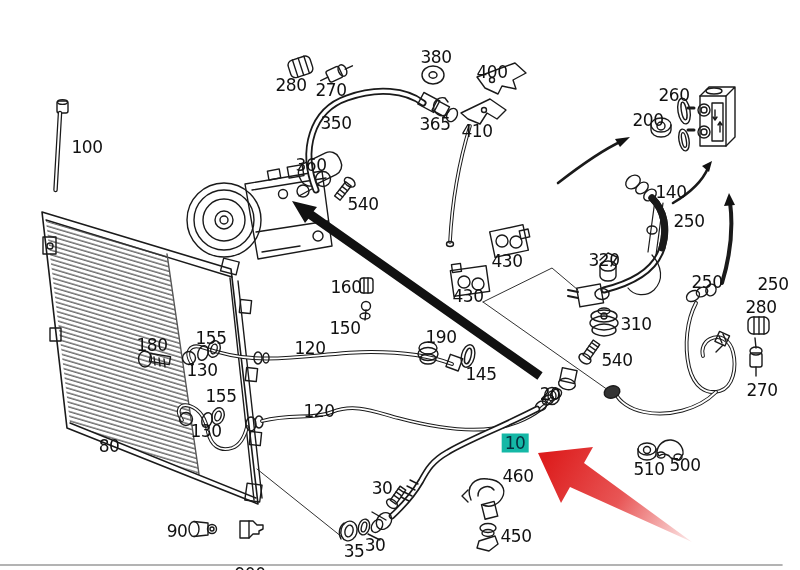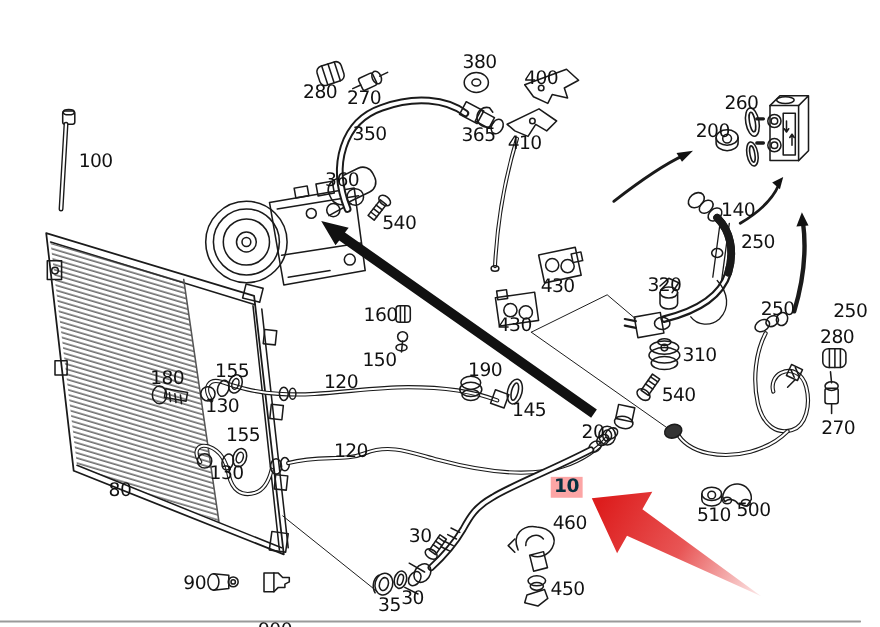--- a/index.html
+++ b/index.html
@@ -2,21 +2,21 @@
 <html><head>
 <meta charset="utf-8">
 <style>
   html,body{margin:0;padding:0;background:#fff;}
   #stage{position:relative;width:800px;height:570px;background:#fff;overflow:hidden;
          font-family:"DejaVu Sans","Liberation Sans",sans-serif;}
   #art{position:absolute;left:0;top:0;}
   #labels{position:absolute;left:0;top:0;width:800px;height:570px;pointer-events:none;}
   .lbl{position:absolute;transform:translate(-50%,-50%);font-size:17px;letter-spacing:-0.5px;
        color:#111;white-space:nowrap;line-height:1;pointer-events:auto;padding:1px 3px;}
-  .lbl.hl{background:#fca5a5;color:#06303f;font-weight:bold;}
+  .lbl.hl{background:#14b8a6;color:#06303f;}
 </style>
 </head>
 <body>
 
 <div id="stage">
 <svg id="art" width="800" height="570" viewBox="0 0 800 570" stroke="#1a1a1a" fill="none" stroke-width="1.4" stroke-linecap="round" stroke-linejoin="round">
   <defs>
     <pattern id="fins" width="7" height="4.4" patternUnits="userSpaceOnUse" patternTransform="rotate(16.5)">
       <line x1="0" y1="1" x2="7" y2="1" stroke="#3c3c3c" stroke-width="1"></line>
     </pattern>
@@ -387,21 +387,21 @@
       <span class="lbl" style="left: 762px; top: 390px;">270</span>
       <span class="lbl" style="left: 152px; top: 345px;">180</span>
       <span class="lbl" style="left: 211px; top: 338px;">155</span>
       <span class="lbl" style="left: 202px; top: 370px;">130</span>
       <span class="lbl" style="left: 310px; top: 348px;">120</span>
       <span class="lbl" style="left: 221px; top: 396px;">155</span>
       <span class="lbl" style="left: 206px; top: 431px;">130</span>
       <span class="lbl" style="left: 319px; top: 411px;">120</span>
       <span class="lbl" style="left: 441px; top: 337px;">190</span>
       <span class="lbl" style="left: 481px; top: 374px;">145</span>
-      <span class="lbl" style="left: 539px; top: 394px;">20</span>
+      <span class="lbl" style="left: 550px; top: 394px;">20</span>
       <span class="lbl" style="left: 109px; top: 446px;">80</span>
       <span class="lbl" style="left: 177px; top: 531px;">90</span>
       <span class="lbl" style="left: 250px; top: 574px; text-align: right;">900</span>
       <span class="lbl" style="left: 382px; top: 488px;">30</span>
       <span class="lbl" style="left: 354px; top: 551px;">35</span>
       <span class="lbl" style="left: 375px; top: 545px;">30</span>
       <span class="lbl hl" style="left: 515px; top: 443px;">10</span>
       <span class="lbl" style="left: 518px; top: 476px;">460</span>
       <span class="lbl" style="left: 516px; top: 536px;">450</span>
       <span class="lbl" style="left: 649px; top: 469px;">510</span>

